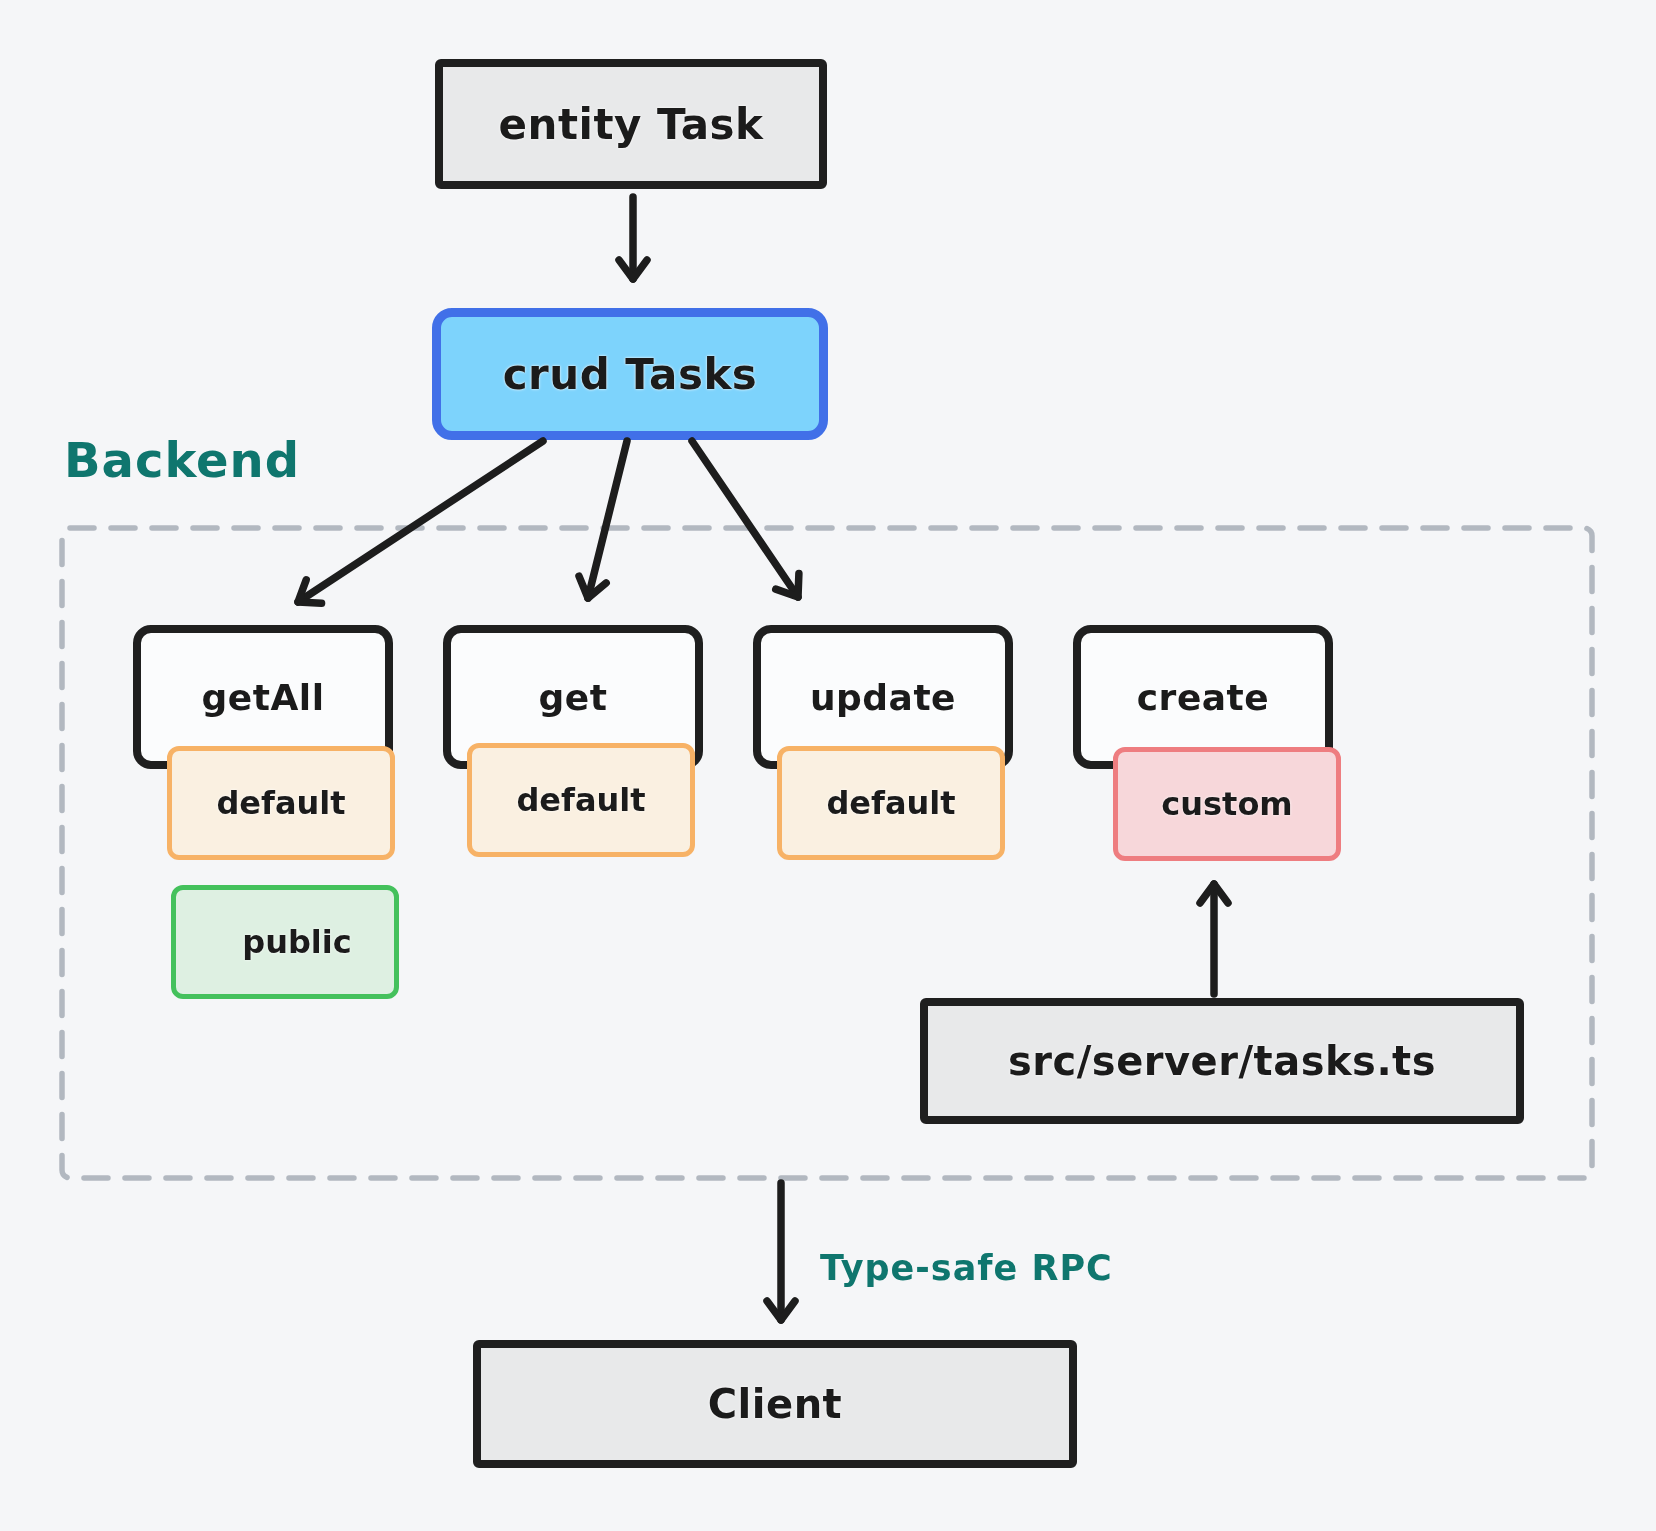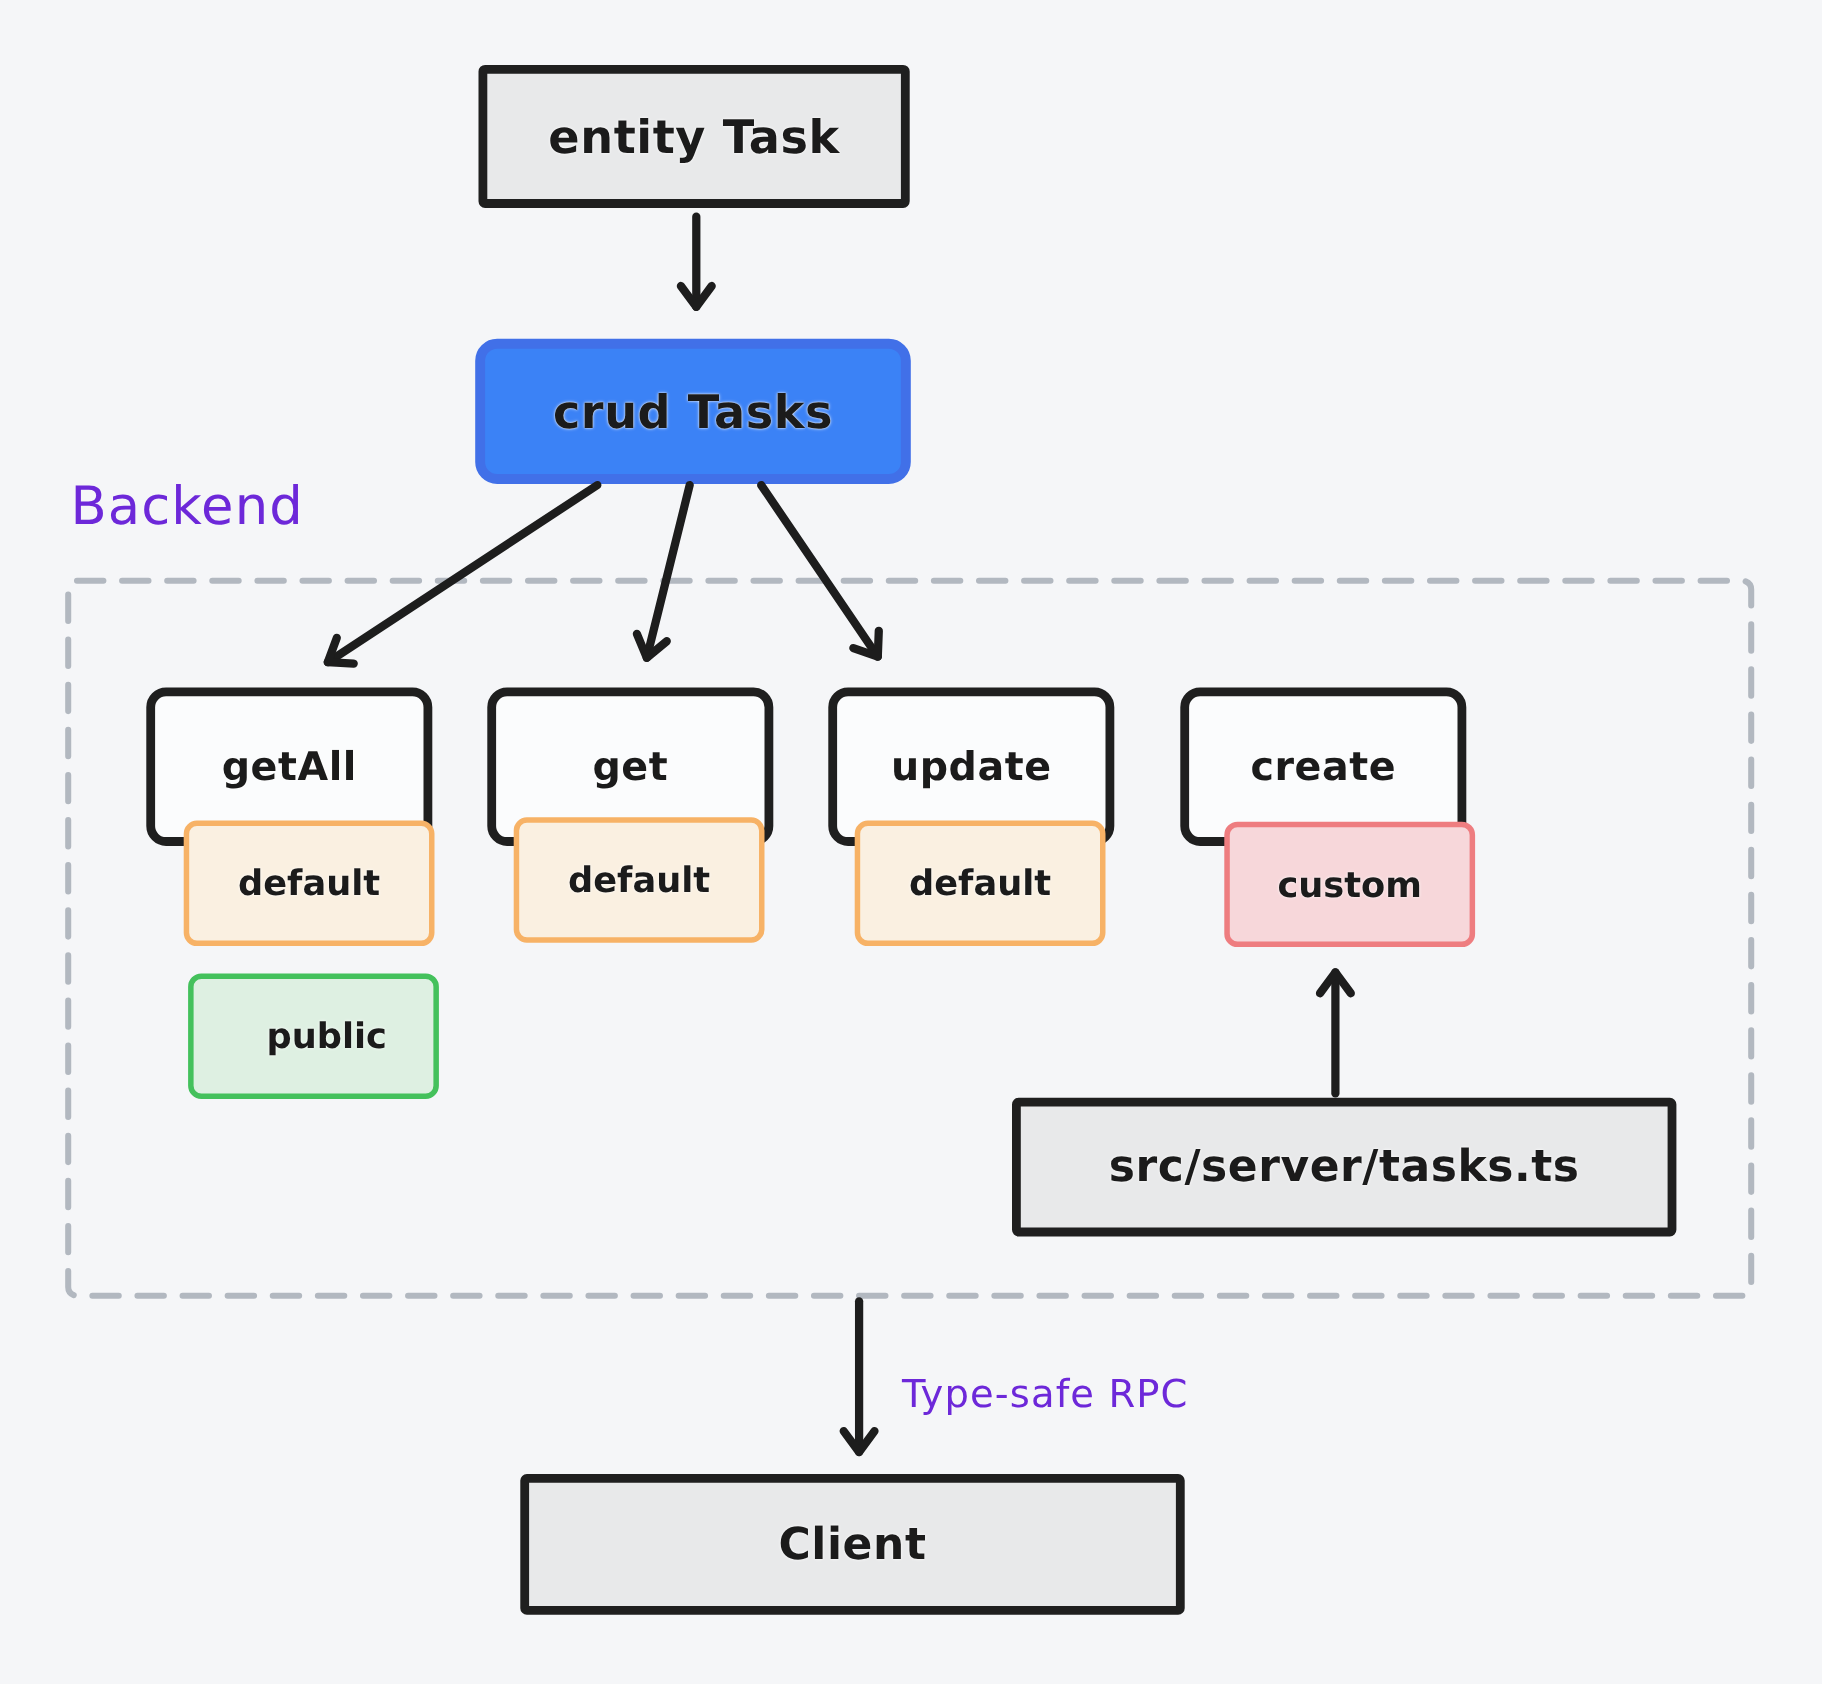--- a/index.html
+++ b/index.html
@@ -32,21 +32,21 @@
     border-radius: 6px;
     font-size: 42px;
   }
   #entity-node   { left: 435px; top: 59px;   width: 392px; height: 130px; }
   #server-file-node { left: 920px; top: 998px; width: 604px; height: 126px; font-size: 40px; }
   #client-node   { left: 473px; top: 1340px; width: 604px; height: 128px; font-size: 40px; }
 
   
   #crud-node {
     left: 432px; top: 308px; width: 396px; height: 132px;
-    background: #3b82f6;
+    background: #7dd3fc;
     border: 9px solid #4170e8;
     border-radius: 20px;
     font-size: 42px;
   }
 
   
   .method-box {
     position: absolute;
     top: 625px;
     width: 260px; height: 144px;
@@ -99,22 +99,22 @@
   }
   #badge-getall-default { left: 167px;  top: 746px; }
   #badge-get-default    { left: 467px;  top: 743px; }
   #badge-update-default { left: 777px;  top: 746px; }
   #badge-create-custom  { left: 1113px; top: 747px; }
   #badge-getall-public  { left: 171px;  top: 885px; }
 
   
   .muted-label {
     position: absolute;
-    font-weight: 400;
-    color: #6d28d9;
+    font-weight: 700;
+    color: #0f766e;
     letter-spacing: 1px;
   }
   #backend-label { left: 64px; top: 432px; font-size: 48px; }
   #rpc-label     { left: 820px; top: 1248px; font-size: 35px; }
 
   
   #edges-layer {
     position: absolute;
     left: 0; top: 0;
     width: 1656px; height: 1531px;

